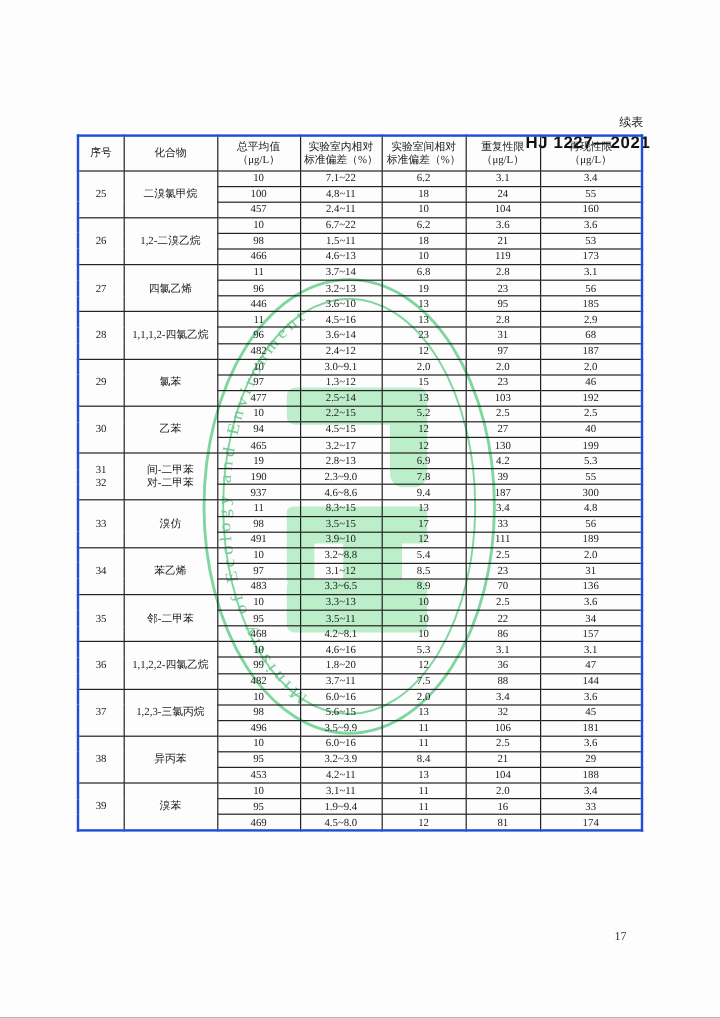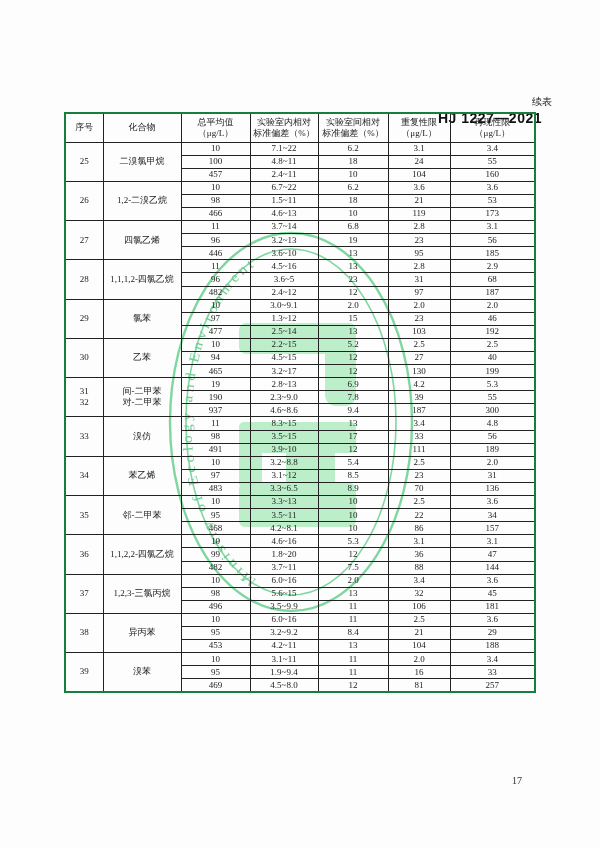--- a/index.html
+++ b/index.html
@@ -8,31 +8,31 @@
     position:relative; width:600px; height:848px; background:#fdfdfd;
     font-family:"Liberation Serif","DejaVu Serif",serif; color:#1b1b1b; overflow:hidden;
   }
   .doc-code {
     position:absolute; top:70px; right:58px; z-index:2;
     font-size:14px; font-weight:bold; letter-spacing:0.5px; color:#111;
     font-family:"Liberation Sans","DejaVu Sans",sans-serif;
     margin-top:40px;
   }
   .cont-label {
-    position:absolute; top:95px; right:48px; z-index:2;
+    position:absolute; top:95px; right:64px; z-index:2;
     font-size:10px; color:#222;
   }
   .watermark {
     position:absolute; left:0; top:0; z-index:1; pointer-events:none;
   }
   table.data-table {
     position:absolute; left:64px; top:112px; z-index:2;
     width:470px; border-collapse:collapse; table-layout:fixed;
     background:transparent;
-    border:2px solid #15803d;
+    border:2px solid #1d4ed8;
   }
   table.data-table th, table.data-table td {
     border:1px solid #222; text-align:center; vertical-align:middle;
     font-size:9px; line-height:1.25; font-weight:normal; padding:0;
     background:transparent; color:#1b1b1b;
   }
   table.data-table thead th { height:29px; }
   table.data-table tbody td { height:13.1px; }
   .page-number {
     position:absolute; top:775px; left:512px; z-index:2;
@@ -196,21 +196,21 @@
             <div>1,1,1,2-四氯乙烷</div>
           </td>
           <td>11</td>
           <td>4.5~16</td>
           <td>13</td>
           <td>2.8</td>
           <td>2.9</td>
         </tr>
         <tr>
           <td>96</td>
-          <td>3.6~5</td>
+          <td>3.6~14</td>
           <td>23</td>
           <td>31</td>
           <td>68</td>
         </tr>
         <tr>
           <td>482</td>
           <td>2.4~12</td>
           <td>12</td>
           <td>97</td>
           <td>187</td>
@@ -441,21 +441,21 @@
             <div>异丙苯</div>
           </td>
           <td>10</td>
           <td>6.0~16</td>
           <td>11</td>
           <td>2.5</td>
           <td>3.6</td>
         </tr>
         <tr>
           <td>95</td>
-          <td>3.2~9.2</td>
+          <td>3.2~3.9</td>
           <td>8.4</td>
           <td>21</td>
           <td>29</td>
         </tr>
         <tr>
           <td>453</td>
           <td>4.2~11</td>
           <td>13</td>
           <td>104</td>
           <td>188</td>
@@ -478,19 +478,19 @@
           <td>1.9~9.4</td>
           <td>11</td>
           <td>16</td>
           <td>33</td>
         </tr>
         <tr>
           <td>469</td>
           <td>4.5~8.0</td>
           <td>12</td>
           <td>81</td>
-          <td>257</td>
+          <td>174</td>
         </tr>
       </tbody>
   </table>
 
   <div class="page-number">17</div>
 </div>
 
 </body></html>

